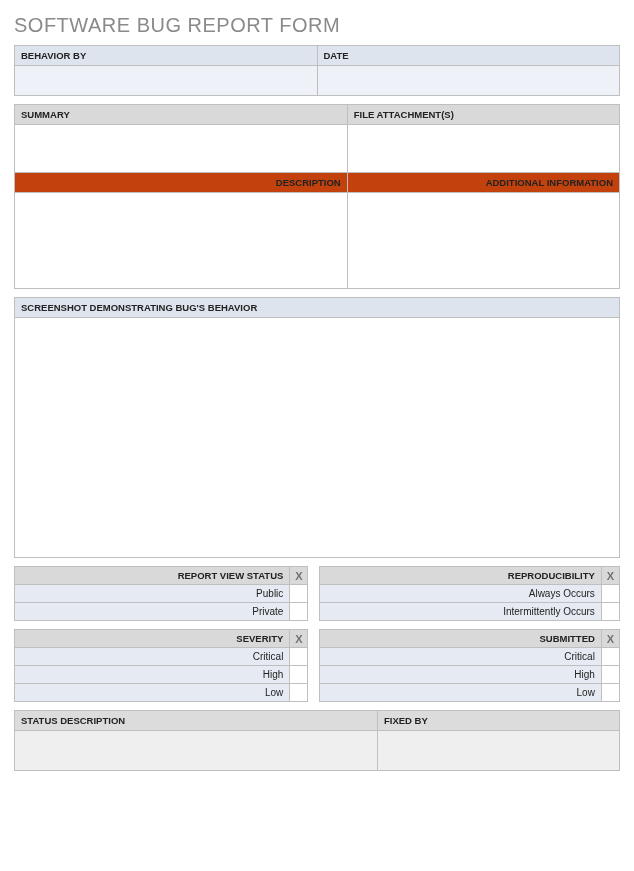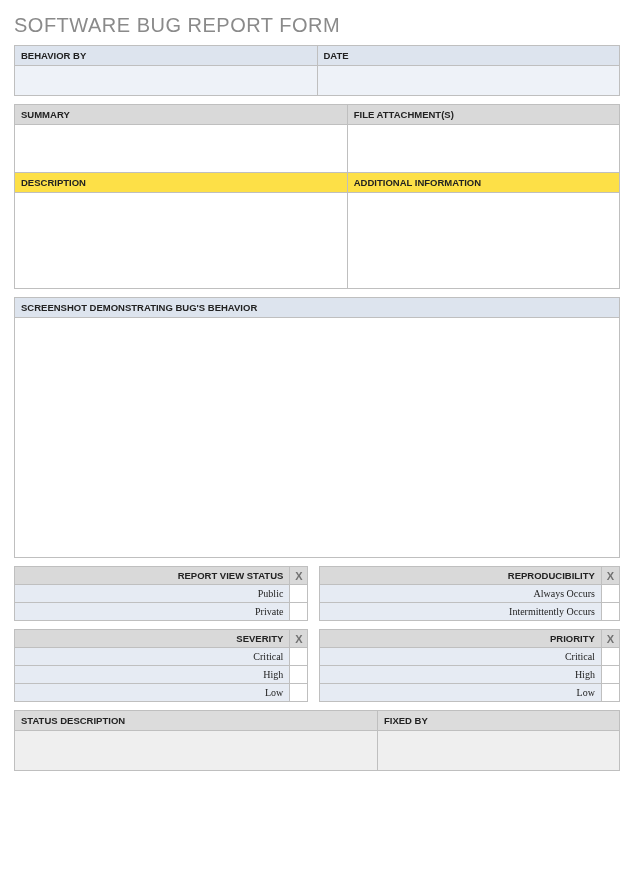--- a/index.html
+++ b/index.html
@@ -37,26 +37,27 @@
   .hdr-grey {
     background: #d9d9d9;
     font-size: 9.5px;
     font-weight: bold;
     color: #222;
     padding: 4px 6px;
     height: 16px;
     margin-top: 16px;
   }
   .hdr-lgrey {
-    background: #fde047;
+    background: #c2410c;
     font-size: 9.5px;
     font-weight: bold;
     color: #222;
     padding: 4px 6px;
     height: 16px;
+    text-align: right;
   }
   .spacer { height: 8px; }
   .x-col {
     width: 18px;
     text-align: center;
     vertical-align: middle;
     background: #d9d9d9;
     color: #727272;
     font-weight: bold;
     font-size: 11px;
@@ -70,21 +71,21 @@
     text-align: right;
     height: 18px;
   }
   .opt-row {
     background: #e6ebf3;
     font-size: 10px;
     color: #222;
     padding: 3px 6px;
     text-align: right;
     height: 18px;
-    font-family: Liberation Serif, serif;
+    font-family: Liberation Sans, sans-serif;
   }
   .chk {
     width: 18px;
     background: #fff;
   }
   .blank-input {
     background: #fff;
   }
 </style>
 </head>
@@ -184,21 +185,21 @@
       <col style="width:18px">
       <col style="width:12px">
     <col style="width:280px">
       <col style="width:18px">
   </colgroup>
   <tbody>
       <tr>
     <td class="opt-hdr">SEVERITY</td>
     <td class="x-col">X</td>
     <td style="border:none"></td>
-    <td class="opt-hdr">PRIORITY</td>
+    <td class="opt-hdr">SUBMITTED</td>
     <td class="x-col">X</td>
   </tr>
   <tr>
     <td class="opt-row">Critical</td>
     <td class="chk"></td>
     <td style="border:none"></td>
     <td class="opt-row">Critical</td>
     <td class="chk"></td>
   </tr>
   <tr>

